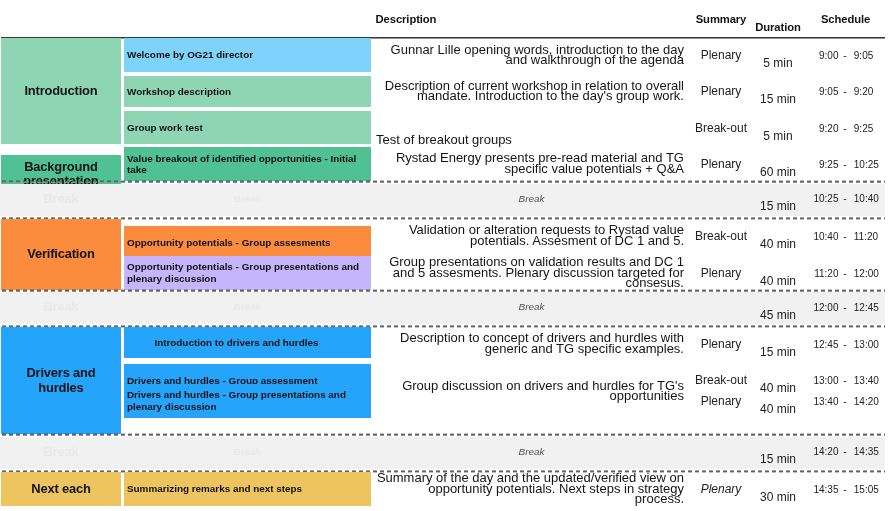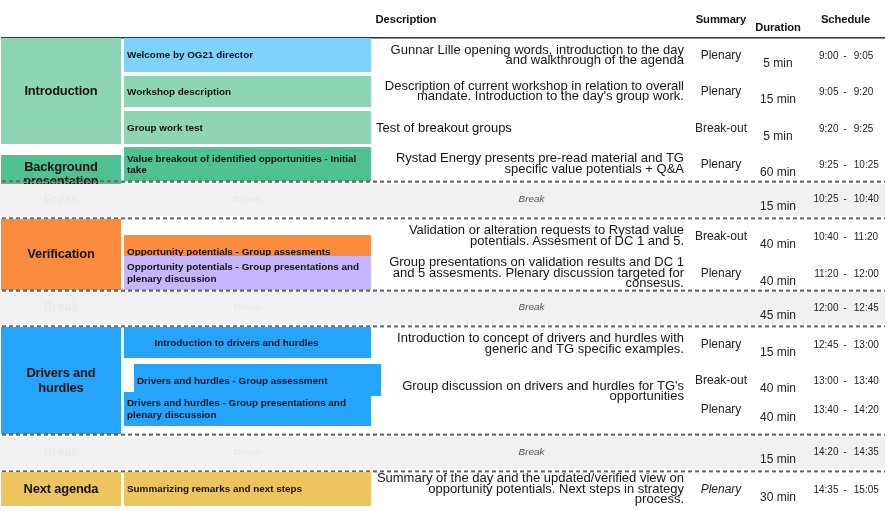--- a/index.html
+++ b/index.html
@@ -95,21 +95,21 @@
   <div class="cell cell-sess c-sess" style="top:0;height:31.9px">Plenary</div>
   <div class="cell cell-dur c-dur" style="top:0;height:31.9px">15 min</div>
   <div class="cell cell-sched c-sched" style="top:0;height:31.9px">
         <span class="t1">9:05</span>
         <span class="sep">-</span>
         <span class="t2">9:20</span>
       </div>
 </div>
 <div class="row" style="top:111.3px;height:33.1px">
   <div class="cell cell-topic c-topic" style="top: 0px; height: 33.1px; background-color: rgb(142, 213, 180);">Group work test</div>
-  <div class="cell cell-desc c-desc" style="top:0;height:33.1px">Test of breakout groups</div>
+  <div class="cell cell-desc c-desc" style="top:12px;height:33.1px">Test of breakout groups</div>
   <div class="cell cell-sess c-sess" style="top:0;height:33.1px">Break-out</div>
   <div class="cell cell-dur c-dur" style="top:0;height:33.1px">5 min</div>
   <div class="cell cell-sched c-sched" style="top:0;height:33.1px">
         <span class="t1">9:20</span>
         <span class="sep">-</span>
         <span class="t2">9:25</span>
       </div>
 </div>
 <div class="row" style="top:147.1px;height:33.8px">
   <div class="cell cell-group c-group" style="top: 8px; height: 38px; background-color: rgb(79, 193, 147);">Background presentation</div>
@@ -140,21 +140,21 @@
   <div class="brk-desc c-desc" style="top:0;height:34.5px">Break</div>
   <div class="cell cell-dur c-dur" style="top:0;height:34.5px">15 min</div>
   <div class="cell cell-sched c-sched" style="top:0;height:34.5px">
         <span class="t1">10:25</span>
         <span class="sep">-</span>
         <span class="t2">10:40</span>
       </div>
 </div>
 <div class="row" style="top:219.0px;height:33.2px">
   <div class="cell cell-group c-group" style="top: 0px; height: 70.6px; background-color: rgb(251, 140, 62);">Verification</div>
-  <div class="cell cell-topic c-topic" style="top: 16px; height: 33.2px; background-color: rgb(251, 140, 62);">Opportunity potentials - Group assesments</div>
+  <div class="cell cell-topic c-topic" style="top: 7px; height: 33.2px; background-color: rgb(251, 140, 62);">Opportunity potentials - Group assesments</div>
   <div class="cell cell-desc c-desc" style="top:0;height:33.2px">Validation or alteration requests to Rystad value potentials. Assesment of DC 1 and 5.</div>
   <div class="cell cell-sess c-sess" style="top:0;height:33.2px">Break-out</div>
   <div class="cell cell-dur c-dur" style="top:0;height:33.2px">40 min</div>
   <div class="cell cell-sched c-sched" style="top:0;height:33.2px">
         <span class="t1">10:40</span>
         <span class="sep">-</span>
         <span class="t2">11:20</span>
       </div>
 </div>
 <div class="row" style="top:256.0px;height:33.6px">
@@ -186,41 +186,41 @@
   <div class="cell cell-dur c-dur" style="top:0;height:34.1px">45 min</div>
   <div class="cell cell-sched c-sched" style="top:0;height:34.1px">
         <span class="t1">12:00</span>
         <span class="sep">-</span>
         <span class="t2">12:45</span>
       </div>
 </div>
 <div class="row" style="top:327.2px;height:33.2px">
   <div class="cell cell-group c-group" style="top: 0px; height: 106.8px; background-color: rgb(37, 164, 252);">Drivers and hurdles</div>
   <div class="cell cell-topic c-topic" style="top: 0px; height: 31px; background-color: rgb(37, 164, 252); padding-left: 30px;">Introduction to drivers and hurdles</div>
-  <div class="cell cell-desc c-desc" style="top:0;height:33.2px">Introduction to concept of drivers and hurdles with generic and TG specific examples.</div>
+  <div class="cell cell-desc c-desc" style="top:0;height:33.2px">Description to concept of drivers and hurdles with generic and TG specific examples.</div>
   <div class="cell cell-sess c-sess" style="top:0;height:33.2px">Plenary</div>
   <div class="cell cell-dur c-dur" style="top:0;height:33.2px">15 min</div>
   <div class="cell cell-sched c-sched" style="top:0;height:33.2px">
         <span class="t1">12:45</span>
         <span class="sep">-</span>
         <span class="t2">13:00</span>
       </div>
 </div>
 <div class="row" style="top:364.2px;height:32.3px">
-  <div class="cell cell-topic c-topic" style="top: 0px; height: 32.3px; background-color: rgb(37, 164, 252); margin-left: 10px;">Drivers and hurdles - Group assessment</div>
+  <div class="cell cell-topic c-topic" style="top: 0px; height: 32.3px; background-color: rgb(37, 164, 252);">Drivers and hurdles - Group assessment</div>
   <div class="cell cell-desc c-desc" style="top:11px;height:32.3px">Group discussion on drivers and hurdles for TG's opportunities</div>
   <div class="cell cell-sess c-sess" style="top:0;height:32.3px">Break-out</div>
   <div class="cell cell-dur c-dur" style="top:0;height:32.3px">40 min</div>
   <div class="cell cell-sched c-sched" style="top:0;height:32.3px">
         <span class="t1">13:00</span>
         <span class="sep">-</span>
         <span class="t2">13:40</span>
       </div>
 </div>
-<div class="row" style="top:392px;height:33.5px">
+<div class="row" style="top:384px;height:33.5px">
   <div class="cell cell-topic c-topic" style="top: 0px; height: 33.5px; background-color: rgb(37, 164, 252);">Drivers and hurdles - Group presentations and plenary discussion</div>
   <div class="cell cell-sess c-sess" style="top:0;height:33.5px">Plenary</div>
   <div class="cell cell-dur c-dur" style="top:0;height:33.5px">40 min</div>
   <div class="cell cell-sched c-sched" style="top:0;height:33.5px">
         <span class="t1">13:40</span>
         <span class="sep">-</span>
         <span class="t2">14:20</span>
       </div>
 </div>
 <div class="brow" style="top:434.0px;height:37.6px">
@@ -239,21 +239,21 @@
   <div class="brk-topic c-topic" style="top:0;height:34.4px">Break</div>
   <div class="brk-desc c-desc" style="top:0;height:34.4px">Break</div>
   <div class="cell cell-dur c-dur" style="top:0;height:34.4px">15 min</div>
   <div class="cell cell-sched c-sched" style="top:0;height:34.4px">
         <span class="t1">14:20</span>
         <span class="sep">-</span>
         <span class="t2">14:35</span>
       </div>
 </div>
 <div class="row" style="top:472.0px;height:33.5px">
-  <div class="cell cell-group c-group" style="top: 0px; height: 33.5px; background-color: rgb(238, 196, 94);">Next agenda</div>
+  <div class="cell cell-group c-group" style="top: 0px; height: 33.5px; background-color: rgb(238, 196, 94);">Next each</div>
   <div class="cell cell-topic c-topic" style="top: 0px; height: 33.5px; background-color: rgb(238, 196, 94);">Summarizing remarks and next steps</div>
   <div class="cell cell-desc c-desc" style="top:0;height:33.5px">Summary of the day and the updated/verified view on opportunity potentials. Next steps in strategy process.</div>
   <div class="cell cell-sess c-sess ital" style="top:0;height:33.5px">Plenary</div>
   <div class="cell cell-dur c-dur" style="top:0;height:33.5px">30 min</div>
   <div class="cell cell-sched c-sched" style="top:0;height:33.5px">
         <span class="t1">14:35</span>
         <span class="sep">-</span>
         <span class="t2">15:05</span>
       </div>
 </div>

